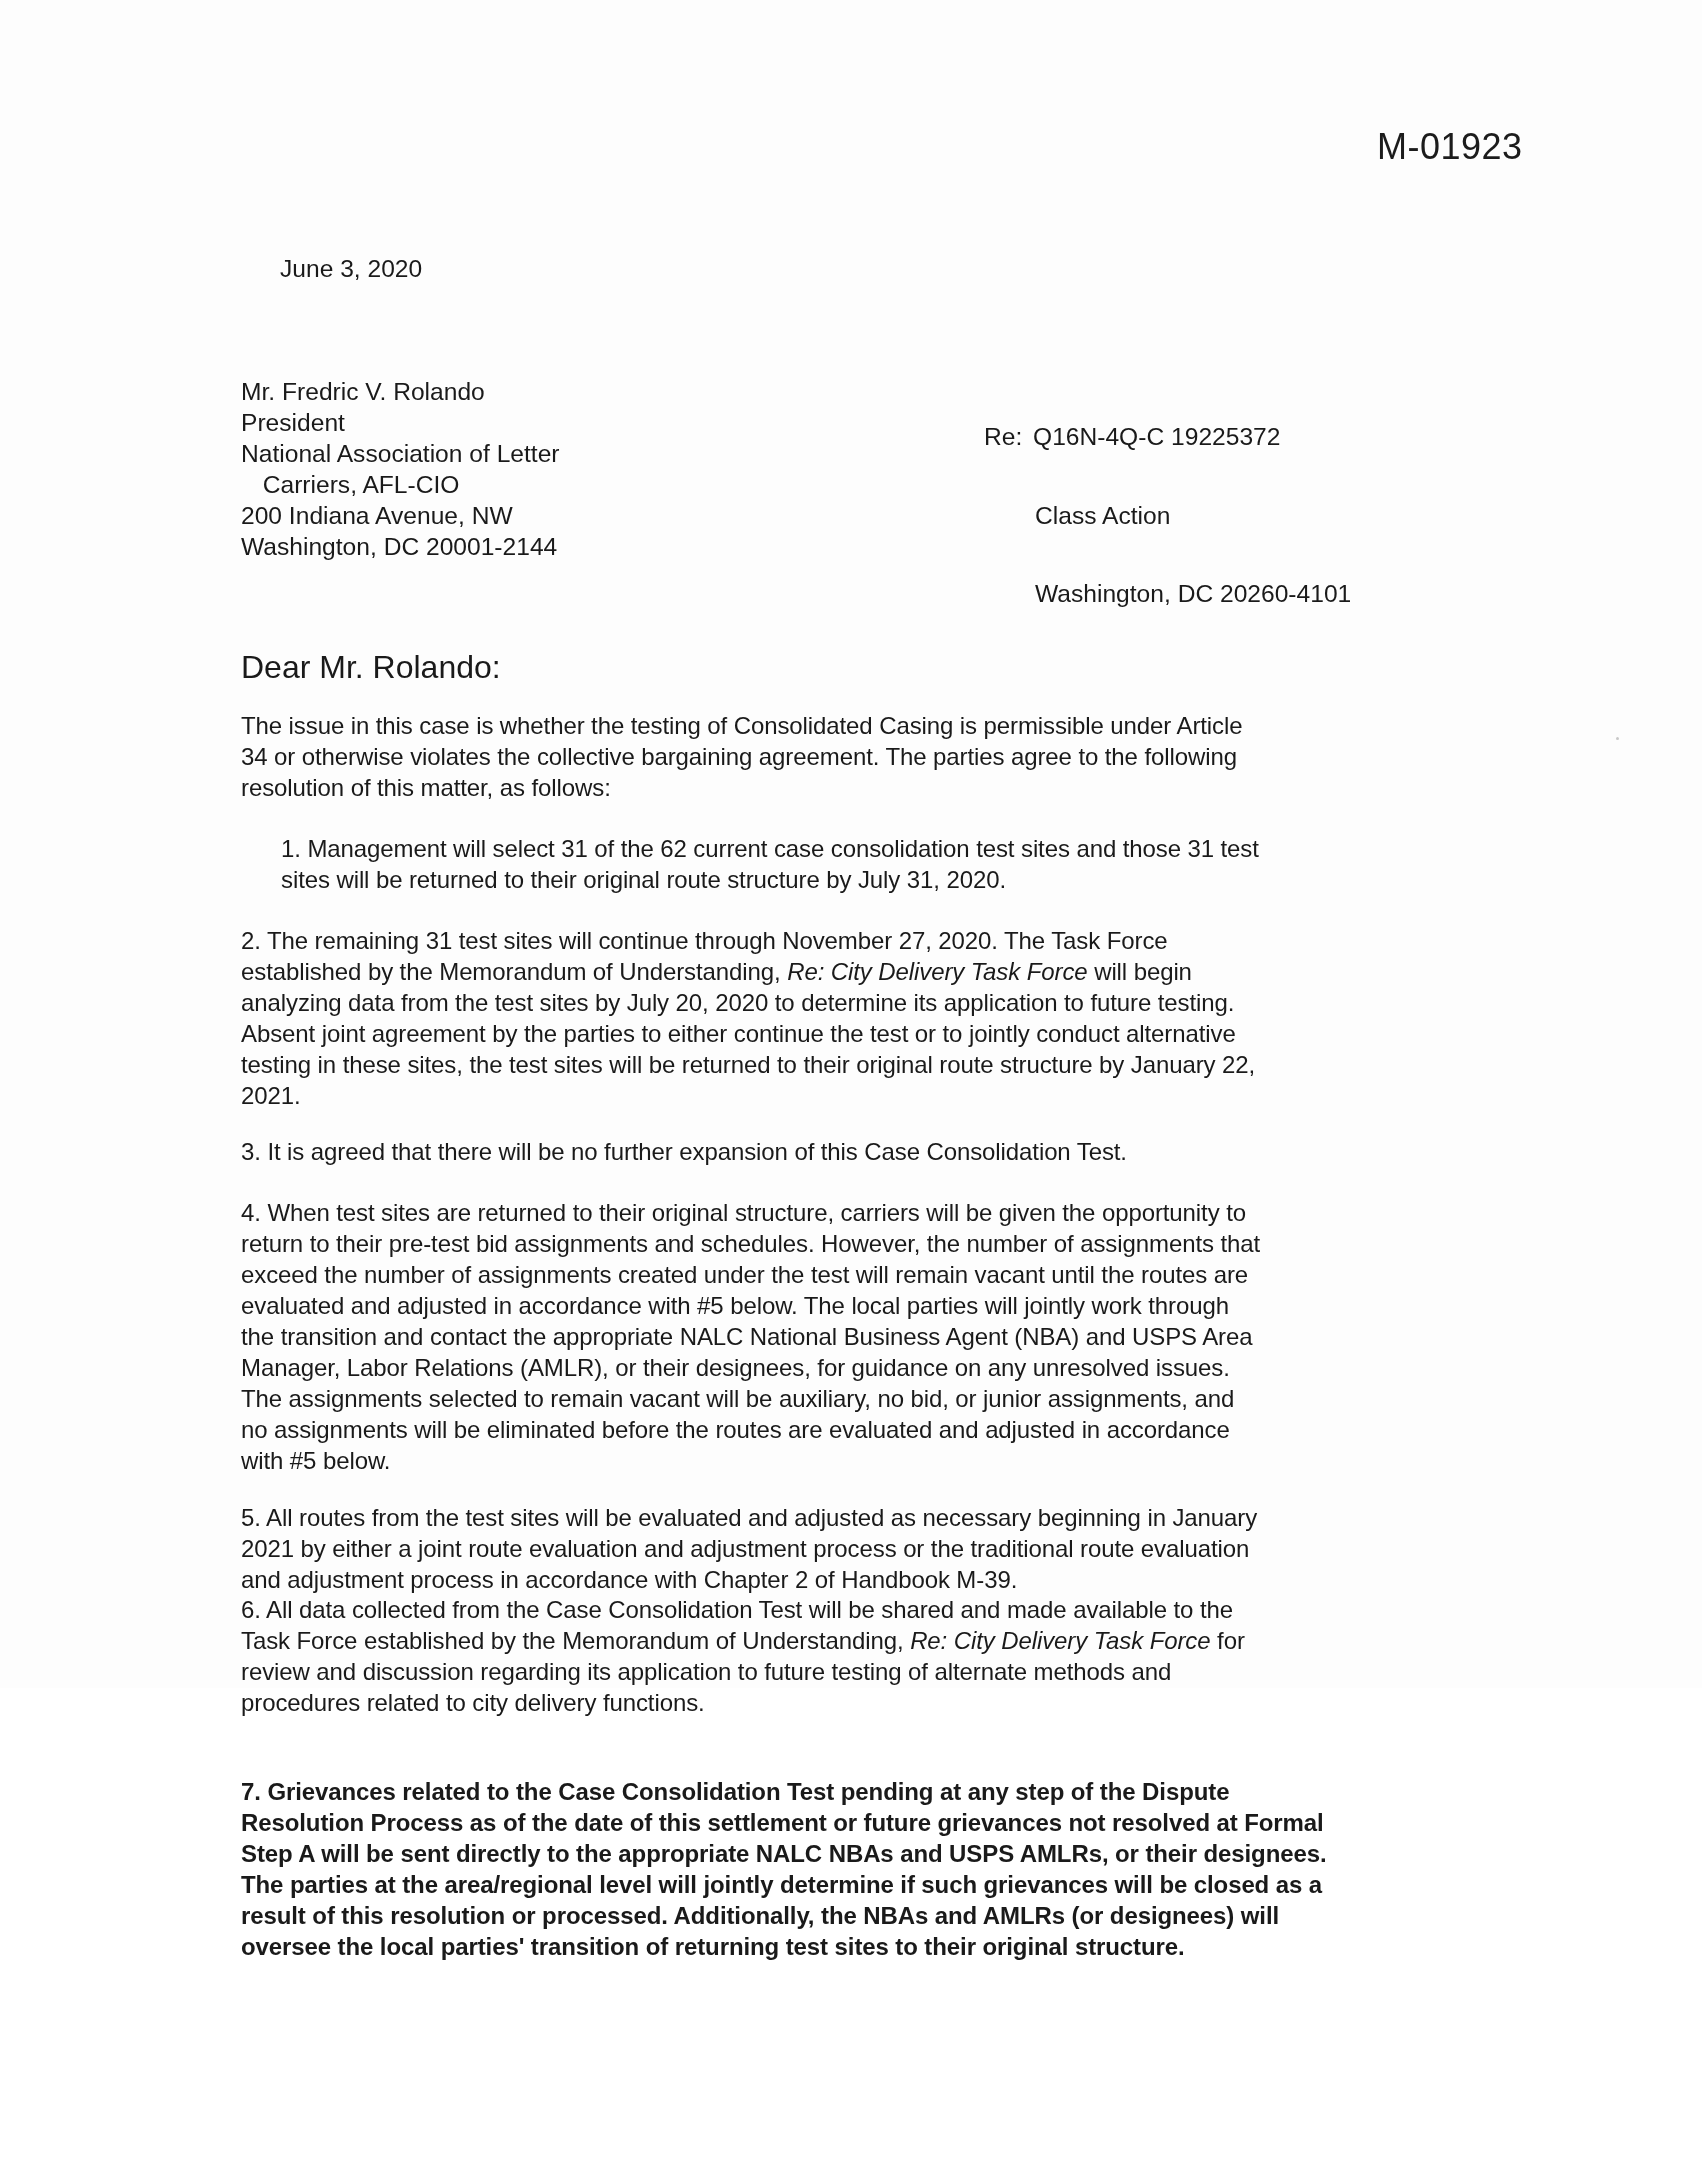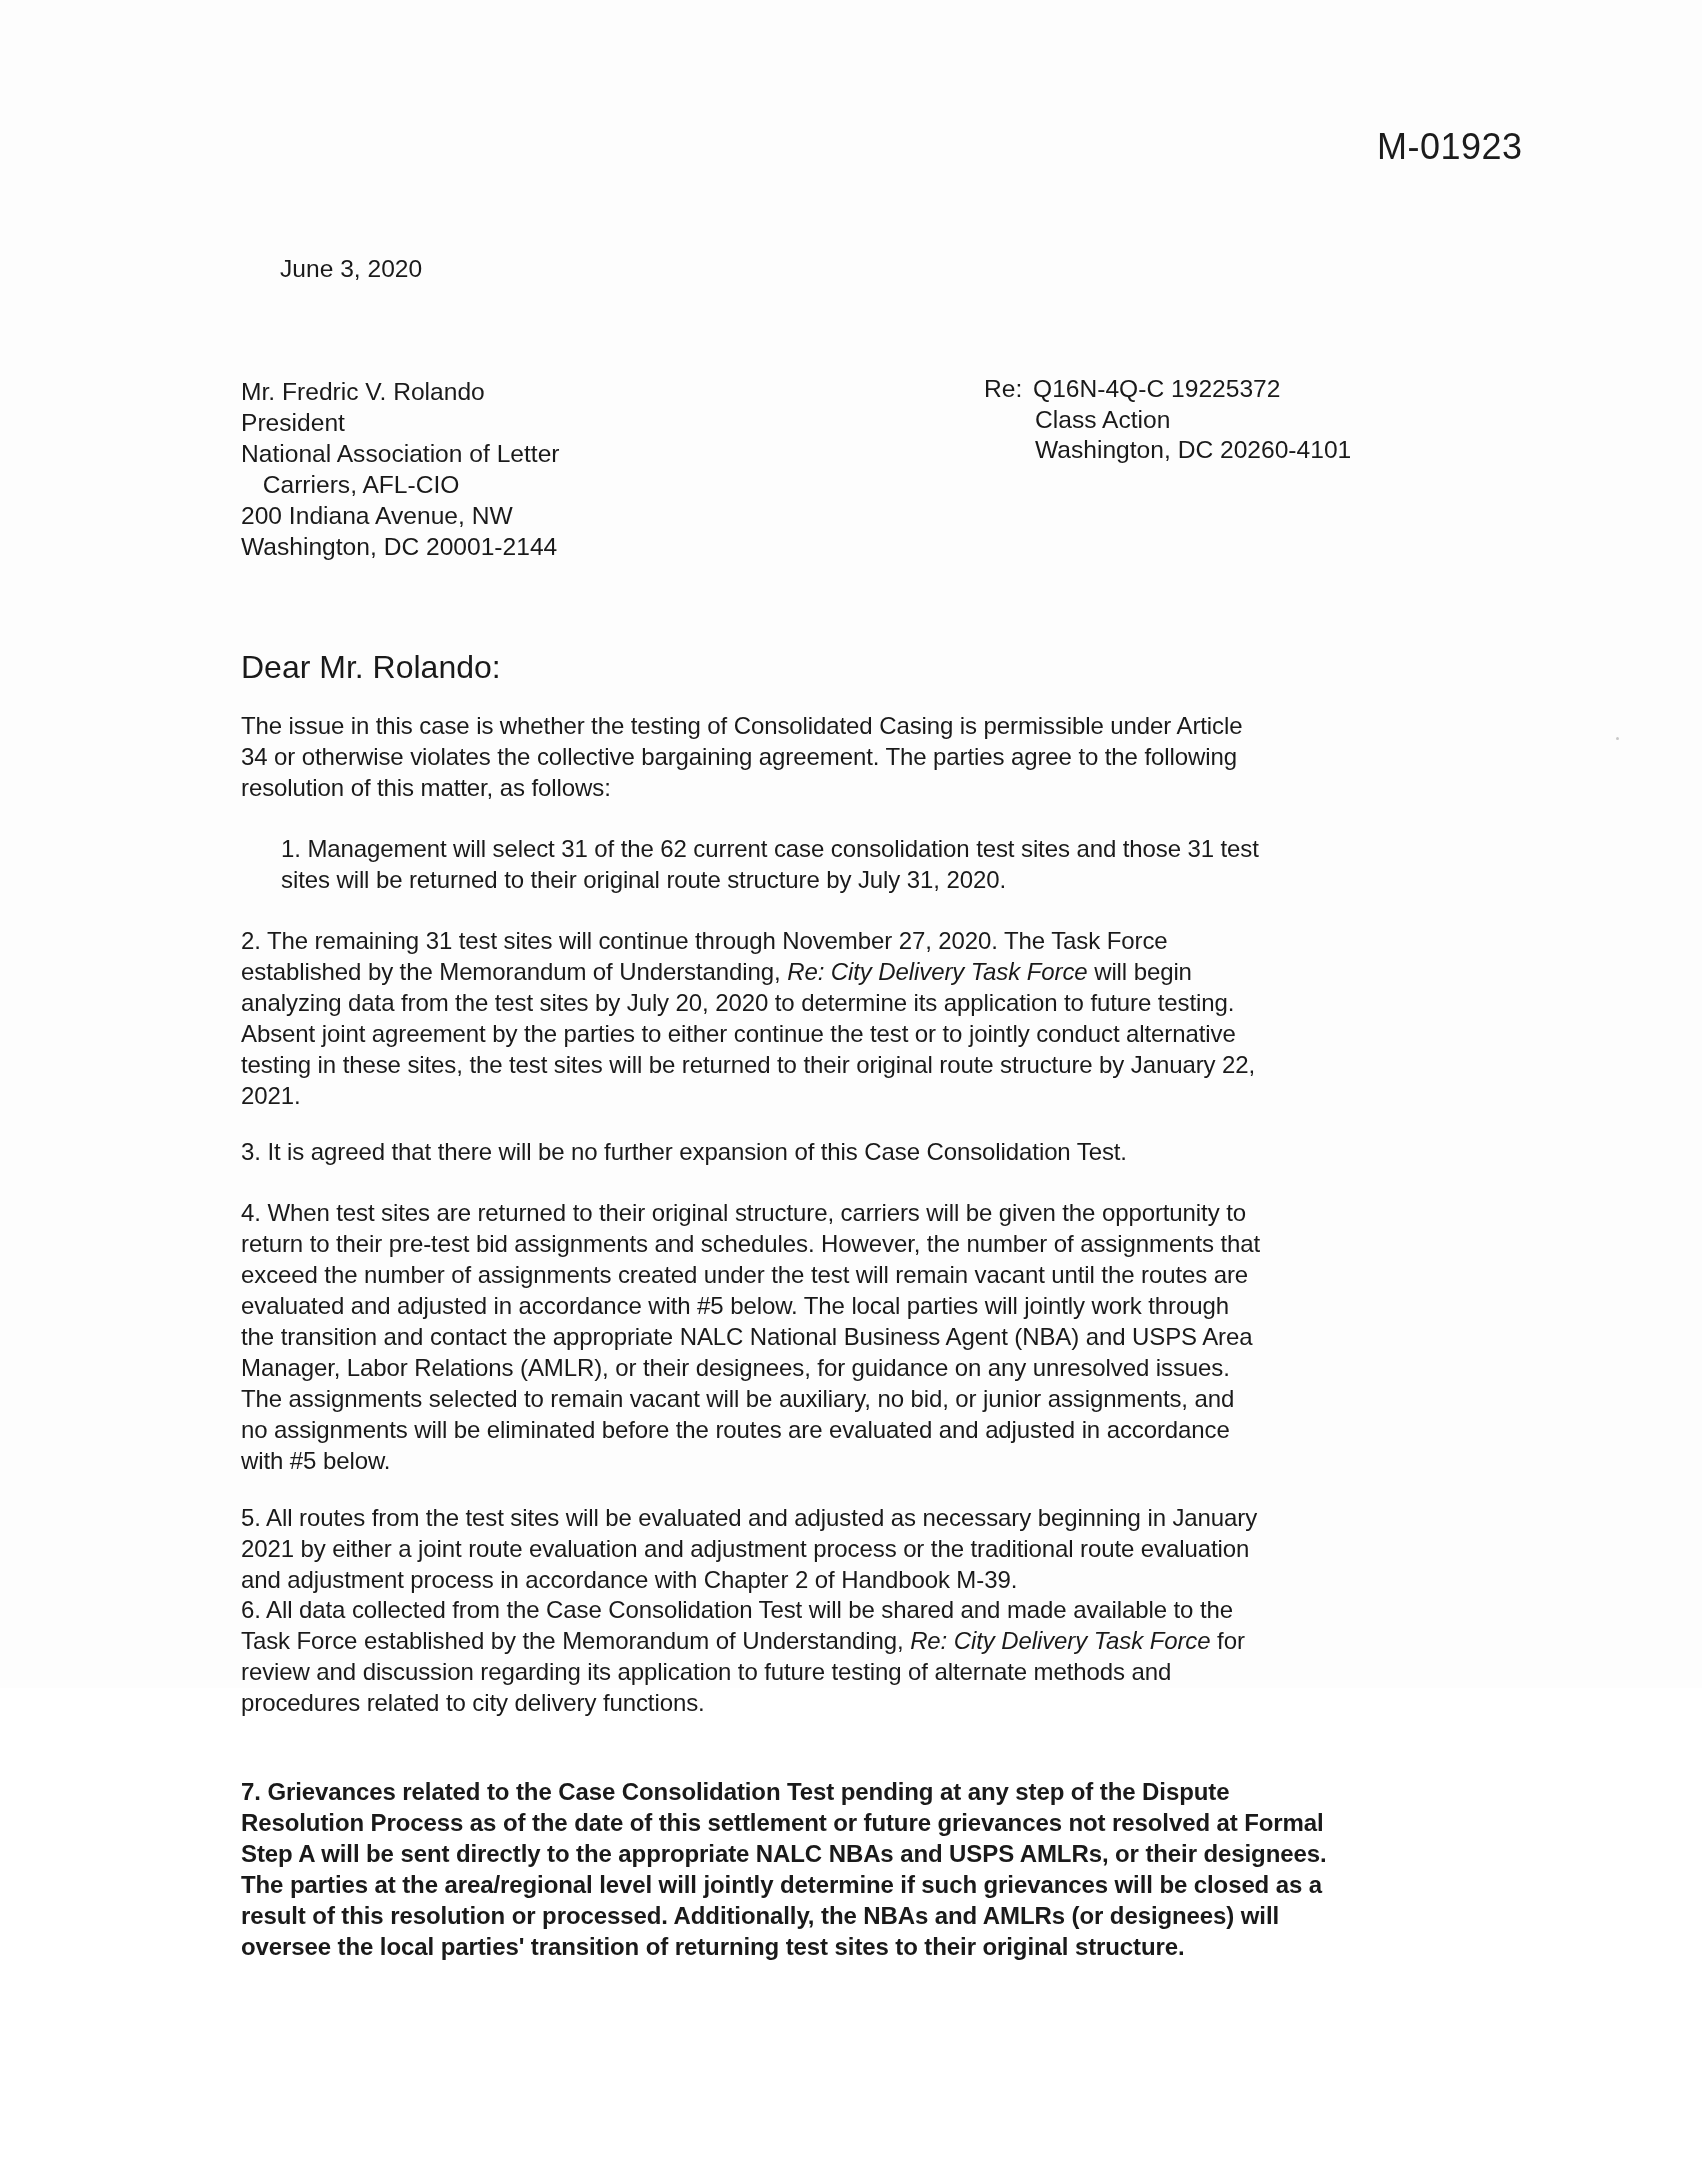--- a/index.html
+++ b/index.html
@@ -47,21 +47,21 @@
     }
     .address .line { display: block; white-space: nowrap; }
     .address .indent { padding-left: 21.7px; }
     .re-block {
       position: absolute;
       left: 984px;
       top: 374px;
       font-size: 24.6px;
       line-height: 30.5px;
     }
-    .re-block .line { display: block; white-space: nowrap; }
+    .re-block .line { display: block; white-space: nowrap; margin-top: 48px; }
     .re-block .re-label { display: inline-block; width: 49px; }
     .re-block .re-indent { padding-left: 51px; }
     .salutation {
       position: absolute;
       left: 241px;
       top: 652px;
       font-size: 32px;
       line-height: 30.5px;
     }
     .body-text {

